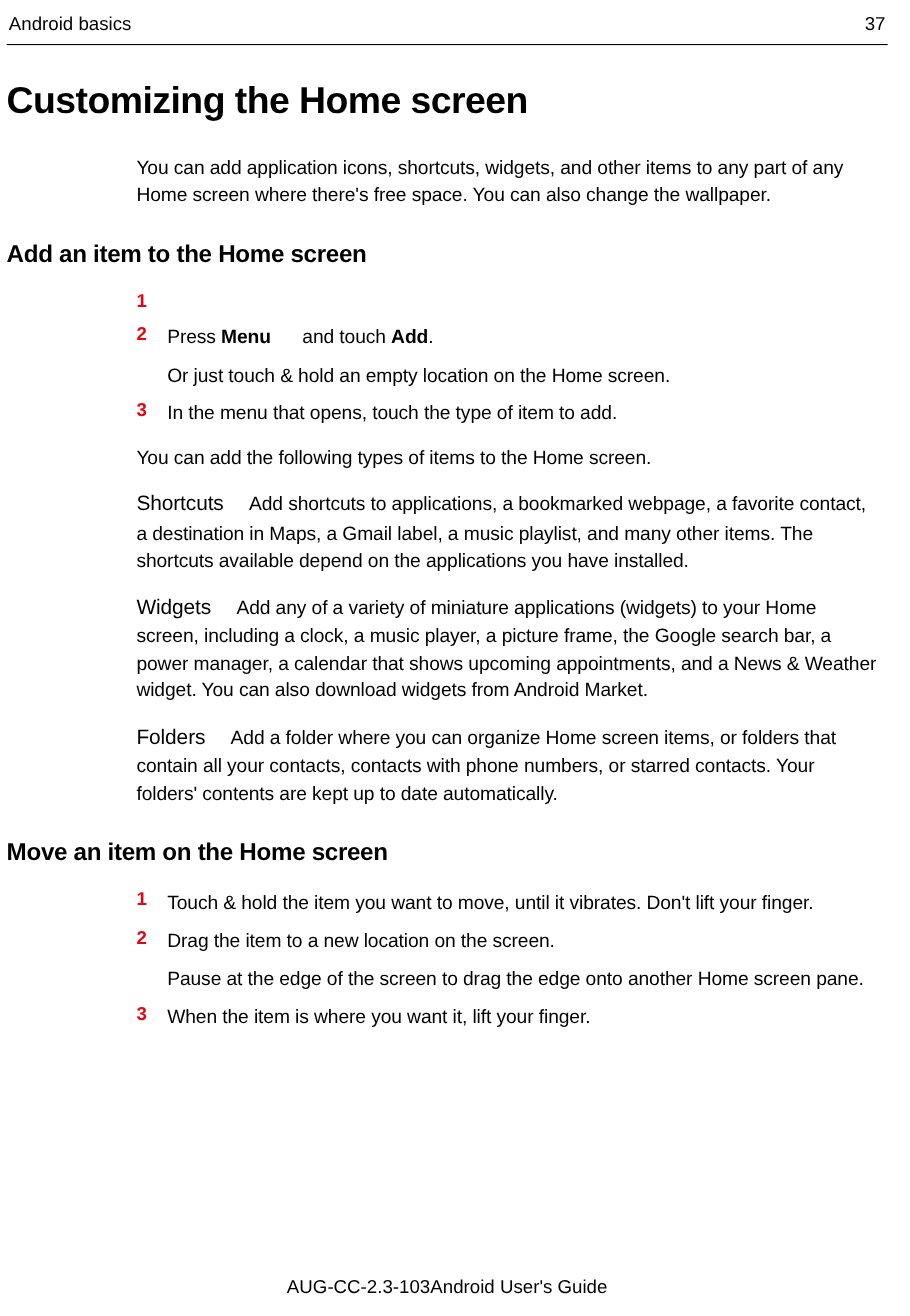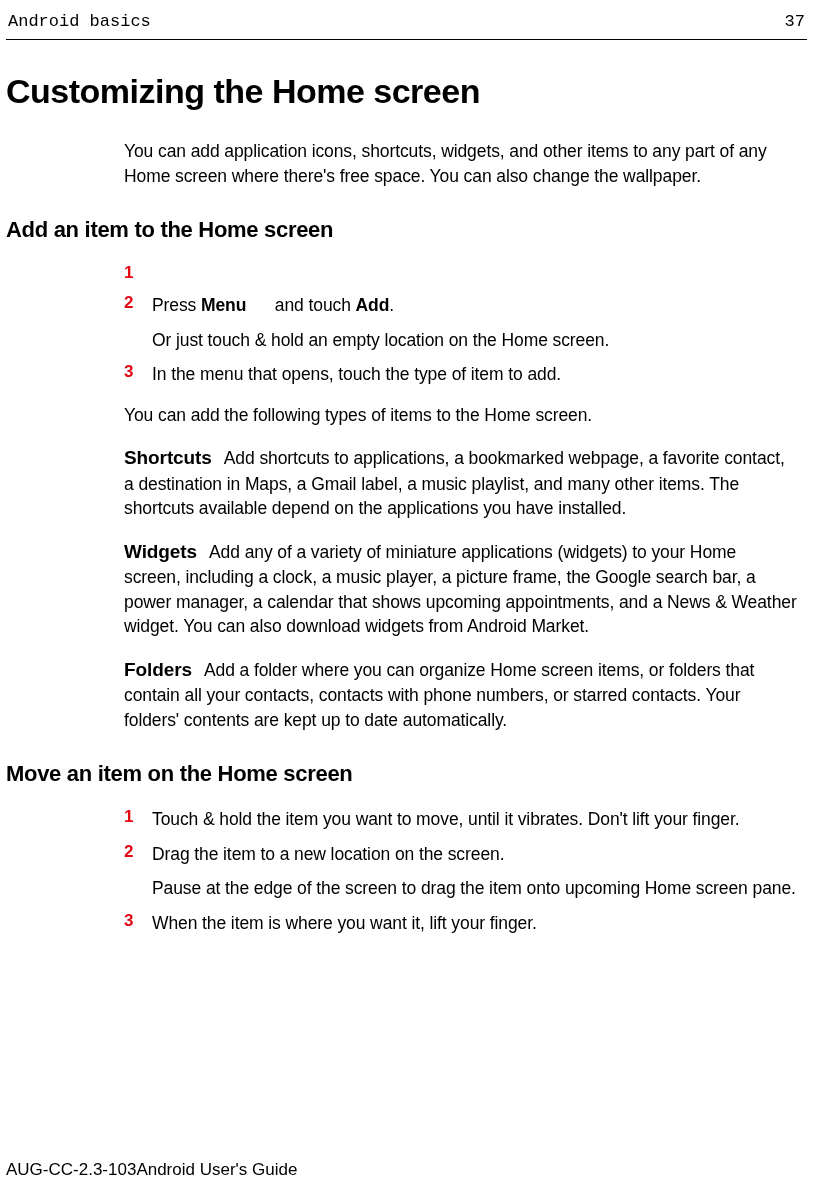--- a/index.html
+++ b/index.html
@@ -16,21 +16,20 @@
       position: relative;
       padding: 12px 20px 0 6px;
     }
     .header-row {
       display: flex;
       justify-content: space-between;
       font-size: 17px;
       margin-bottom: 8px;
       padding-left: 2px;
       padding-right: 2px;
-      font-family: Liberation Mono, monospace;
     }
     .header-rule {
       border: none;
       border-top: 1px solid #000;
       margin-bottom: 32px;
     }
     .page-title {
       font-size: 34px;
       font-weight: bold;
       margin-bottom: 28px;
@@ -90,30 +89,30 @@
     }
     .def-para {
       font-size: 17.5px;
       line-height: 1.4;
       margin-top: 18px;
       margin-bottom: 6px;
       letter-spacing: -0.1px;
     }
     .def-label {
       font-size: 19px;
-      font-weight: bold;
-      margin-right: 12px;
+      font-weight: normal;
+      margin-right: 23px;
     }
     .footer-row {
       position: absolute;
       bottom: 16px;
       left: 6px;
       right: 20px;
       display: flex;
-      justify-content: flex-start;
+      justify-content: center;
       font-size: 17px;
     }
   </style>
 </head>
 <body>
 
 <div class="header-row">
   <span>Android basics</span>
   <span>37</span>
 </div>
@@ -175,21 +174,21 @@
 
   <div class="step-row">
     <div class="step-num">1</div>
     <div class="step-body">Touch &amp; hold the item you want to move, until it vibrates. Don't lift your finger.</div>
   </div>
 
   <div class="step-row">
     <div class="step-num">2</div>
     <div class="step-body">
       <span>Drag the item to a new location on the screen.</span>
-      <div class="sub">Pause at the edge of the screen to drag the item onto upcoming Home screen pane.</div>
+      <div class="sub">Pause at the edge of the screen to drag the edge onto another Home screen pane.</div>
     </div>
   </div>
 
   <div class="step-row">
     <div class="step-num">3</div>
     <div class="step-body">When the item is where you want it, lift your finger.</div>
   </div>
 
 </div>
 

